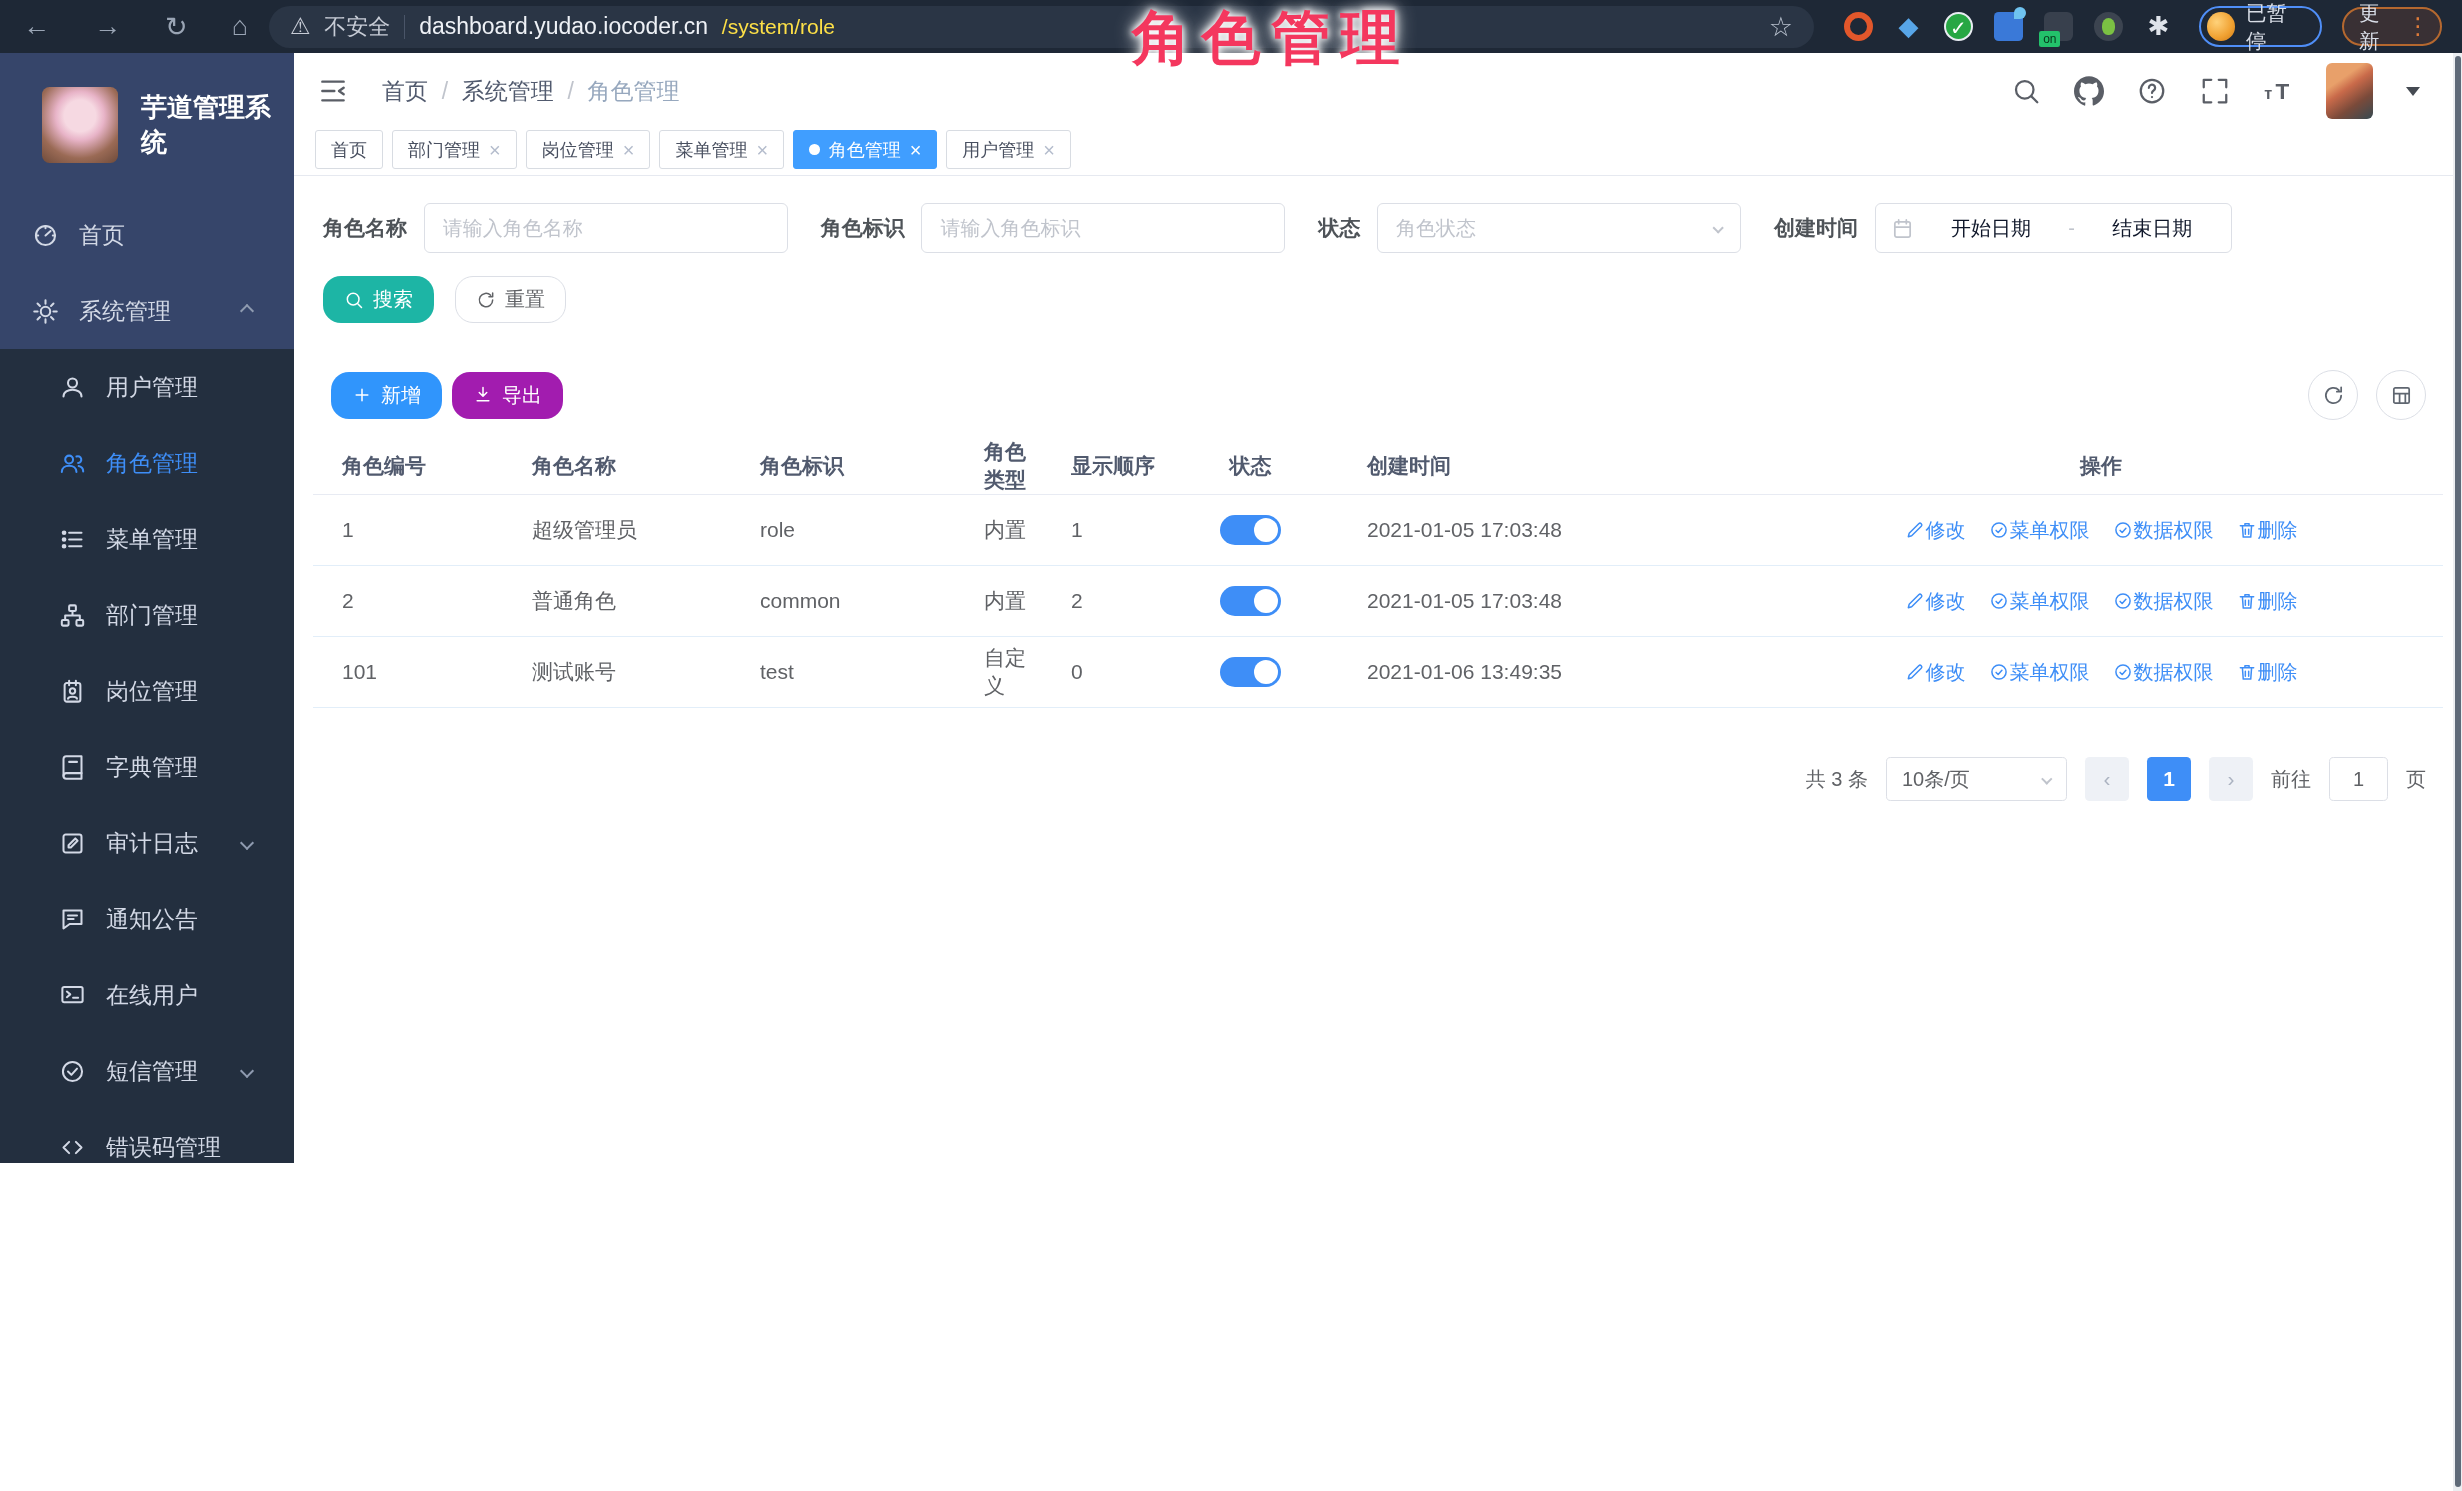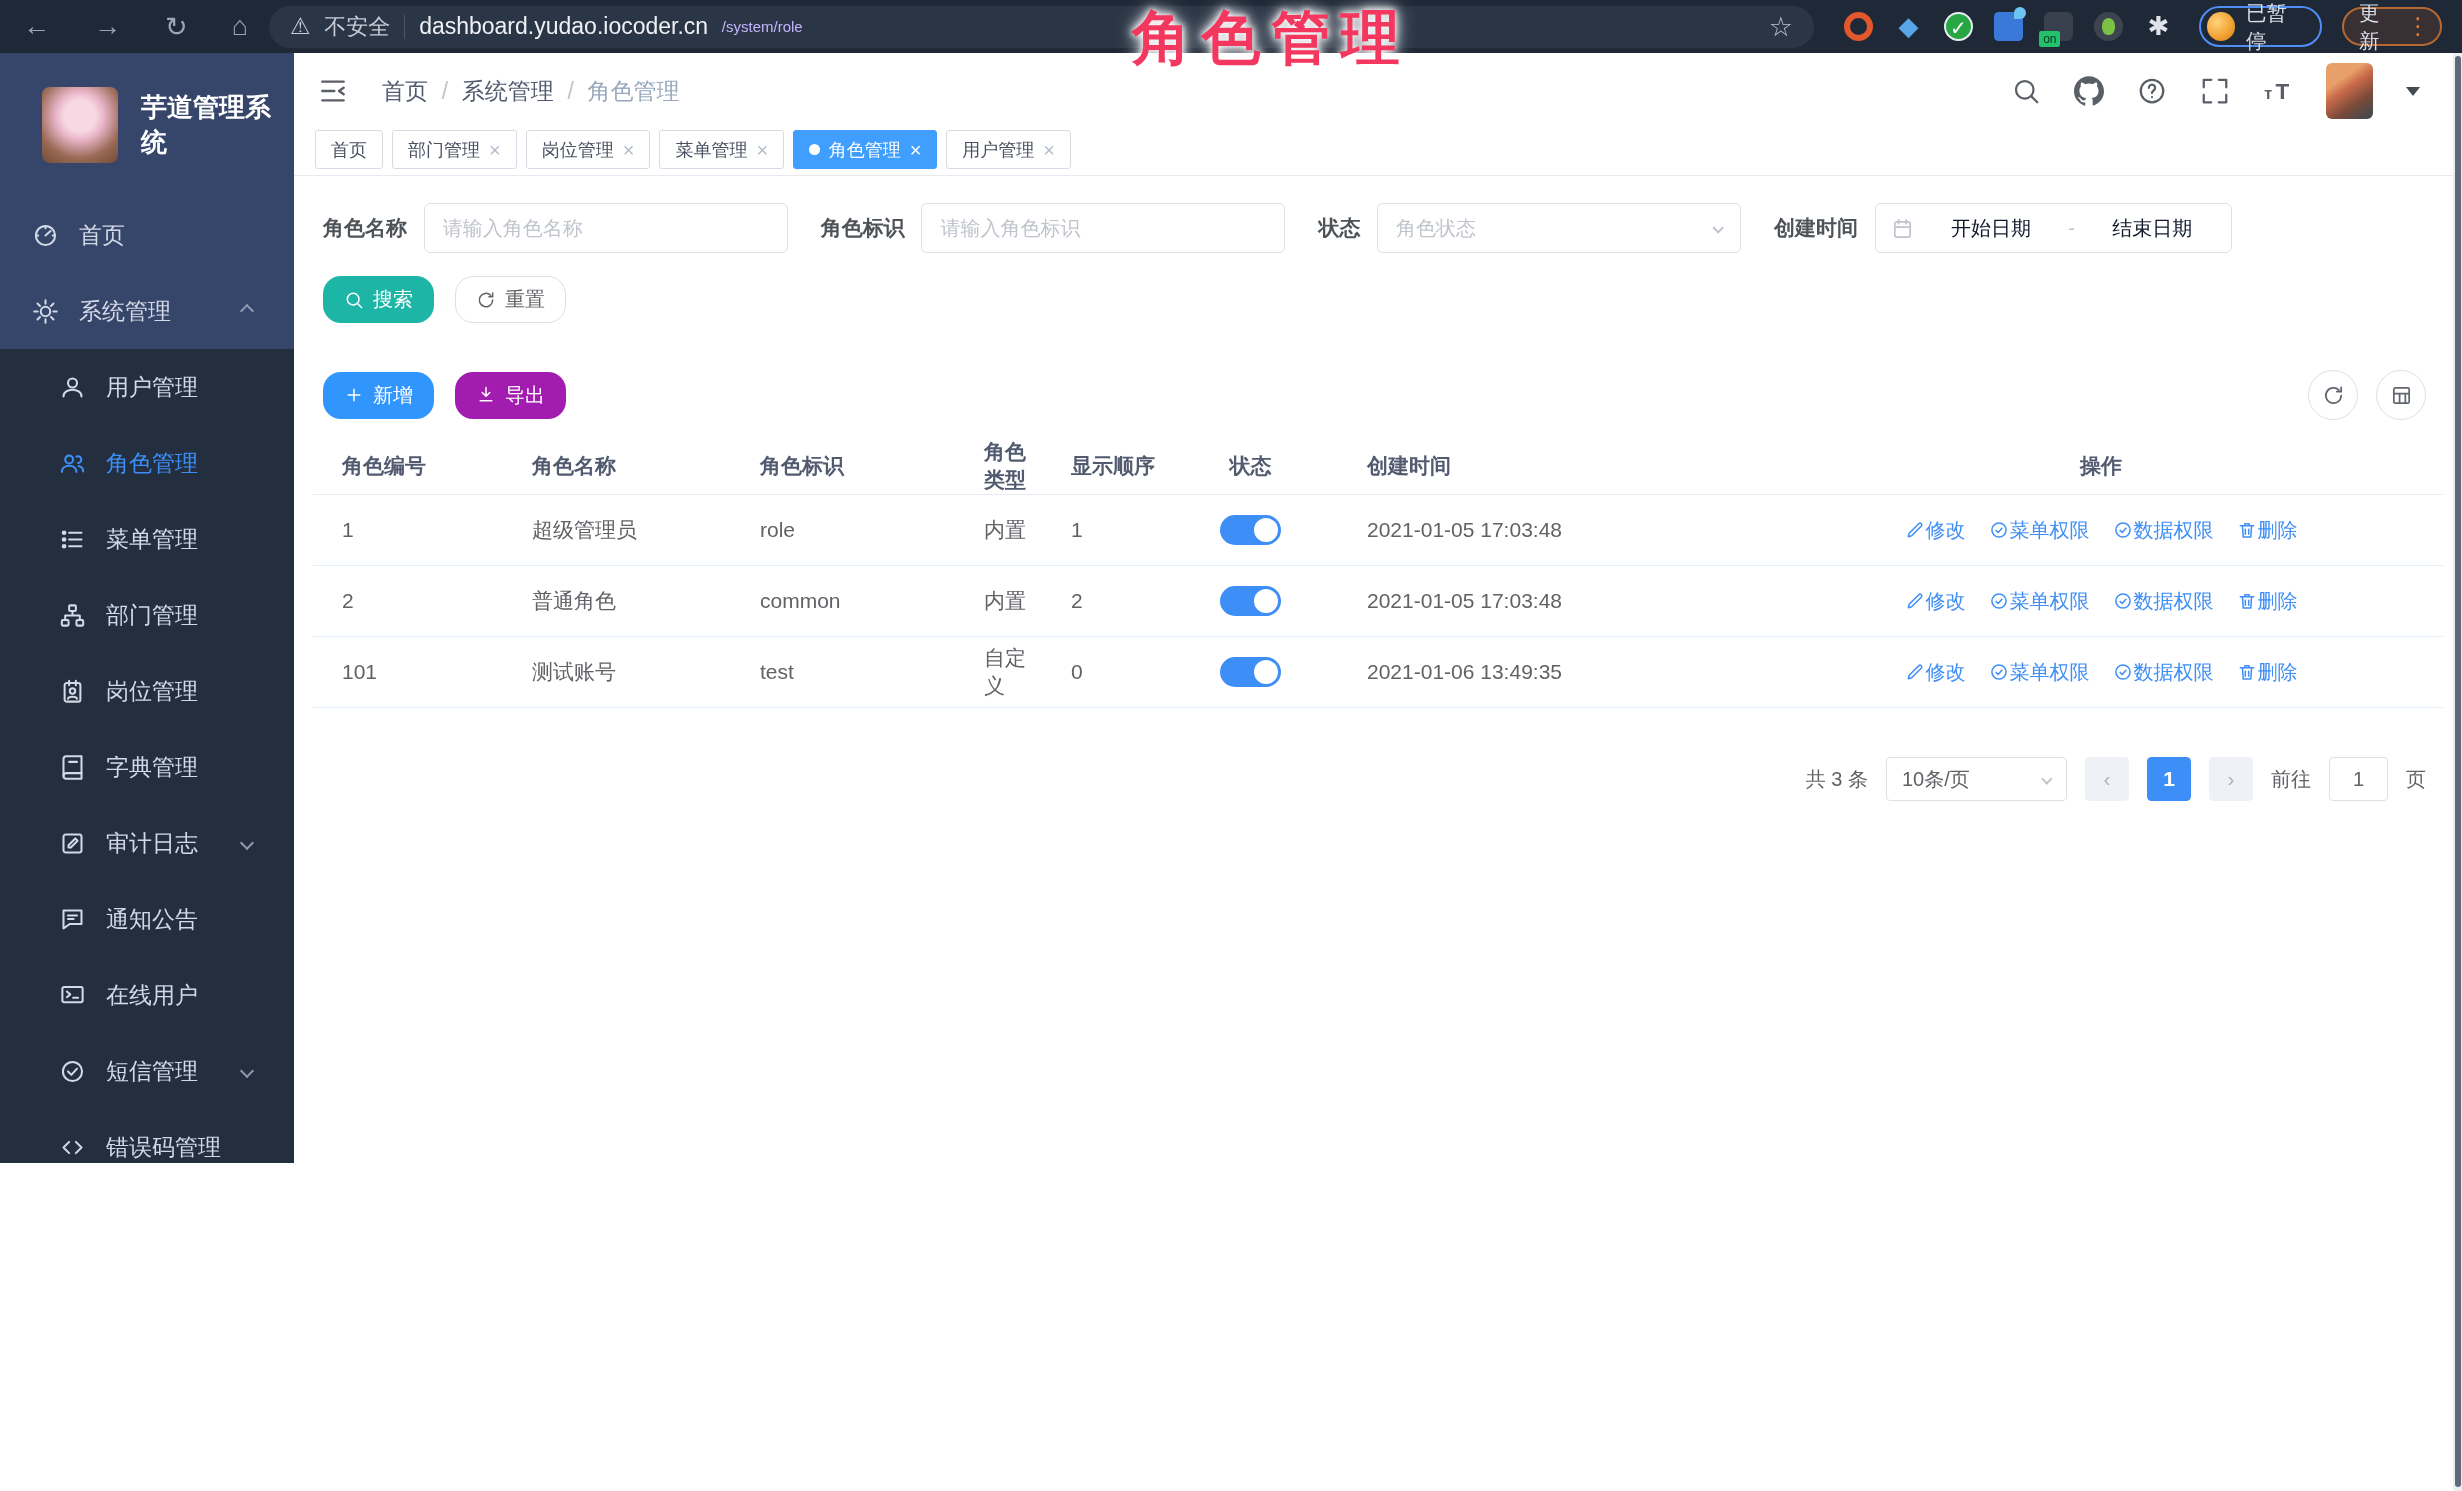--- a/index.html
+++ b/index.html
@@ -8,21 +8,21 @@
 
   
   .browser-bar { height:53px; background:#1e2836; display:flex; align-items:center; padding:0 20px 0 23px; }
   .bnav { display:flex; gap:44px; color:#9aa5b5; font-size:27px; margin-right:21px; }
   .bnav span { cursor:pointer; }
   .url-pill { display:flex; align-items:center; background:#2a3545; border-radius:23px; height:42px; width:1571px; padding:0 21px; gap:13.7px; }
   .warn { color:#c7ccd6; font-size:23px; }
   .sec-label { color:#c7ccd6; font-size:22px; }
   .url-div { width:1.5px; height:24px; background:#4a5568; }
   .url-host { color:#eef1f6; font-size:23px; }
-  .url-path { color:#c4b5fd; font-size:15px; }
+  .url-path { color:#fde047; font-size:21px; }
   .star { margin-left:auto; color:#b9c2cf; font-size:27px; }
   .exts { display:flex; align-items:center; gap:21px; margin-left:30px; }
   .ext { width:29px; height:29px; border-radius:6px; position:relative; }
   .ext.donut { border-radius:50%; border:6.8px solid #e2572b; background:transparent; }
   .ext.gem { background:transparent; color:#58a6e8; font-size:26px; line-height:29px; text-align:center; }
   .ext.greenc { border-radius:50%; background:#27a744; color:#fff; font-size:20px; text-align:center; line-height:29px; border:2.3px solid #e8ecf2; }
   .ext.drop { background:#3a79d8; border-radius:4.6px; }
   .ext.drop::after { content:""; position:absolute; right:-3px; top:-4.6px; width:12px; height:12px; border-radius:50% 50% 50% 0; background:#6fc3f0; }
   .ext.onb { background:#38404d; }
   .ext.onb::after { content:"on"; position:absolute; left:-4.6px; bottom:-6px; background:#23c16b; color:#07351c; font-size:12px; padding:0.8px 3.8px; border-radius:2.3px; }
@@ -95,21 +95,21 @@
   .f-date .ph { color:#0f172a; font-size:20px; flex:1; text-align:center; }
   .f-date .sep { color:#c0c4cc; font-size:20px; }
 
   .btn { display:inline-flex; align-items:center; justify-content:center; gap:9px; height:47px; border-radius:18px; font-size:20px; cursor:pointer; border:0.8px solid transparent; padding:0 20px; white-space:nowrap; }
   .btn .ic { width:20px; height:20px; }
   .btn-search { background:#1db5a5; color:#fff; }
   .btn-reset { background:#fff; color:#606266; border-color:#dcdfe6; }
   .btn-add { background:#3095fc; color:#fff; }
   .btn-export { background:#a21caf; color:#fff; }
   .row-2 { display:flex; gap:21px; padding-left:29px; margin-top:23px; }
-  .row-3 { display:flex; gap:21px; padding-left:29px; margin-top:47px; align-items:center; }
+  .row-3 { display:flex; gap:10px; padding-left:29px; margin-top:47px; align-items:center;margin-left:8px; }
   .tool-circles { margin-left:auto; margin-right:36px; display:flex; gap:18px; }
   .circle-btn { width:50px; height:50px; border-radius:50%; border:0.8px solid #dcdfe6; color:#5f6670; display:flex; align-items:center; justify-content:center; cursor:pointer; background:#fff; }
   .circle-btn .ic { width:23px; height:23px; }
 
   
   .rtable { margin:18px 19px 0 19px; border-collapse:collapse; width:2130px; table-layout:fixed; }
   .rtable th { height:56px; text-align:left; font-size:21px; font-weight:700; color:#515a6e; padding:0 0 0 29px; border-bottom:0.8px solid #e8ebf3; }
   .rtable td { height:71px; font-size:21px; color:#606266; padding:0 0 0 29px; border-bottom:0.8px solid #e2eef9; }
   .rtable th.c, .rtable td.c { text-align:center; padding:0; }
   .toggle { width:61px; height:30px; border-radius:15px; background:#3e8ef7; position:relative; display:inline-block; cursor:pointer; vertical-align:middle; }

